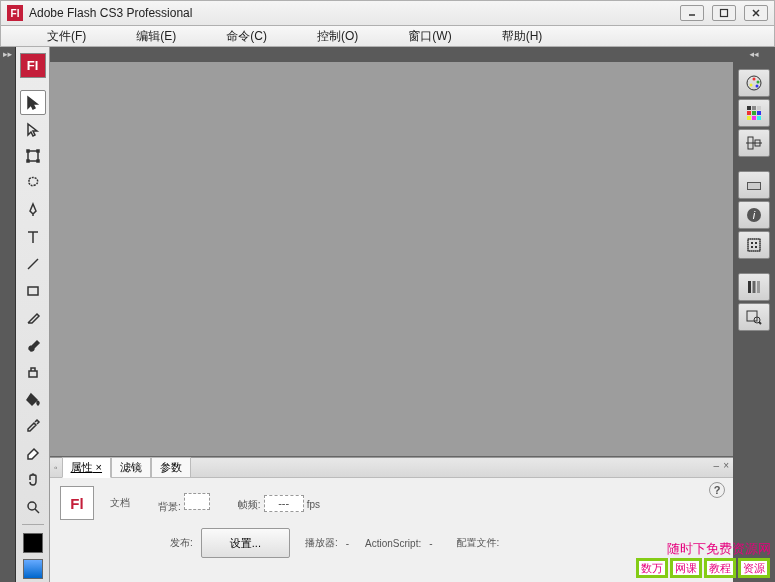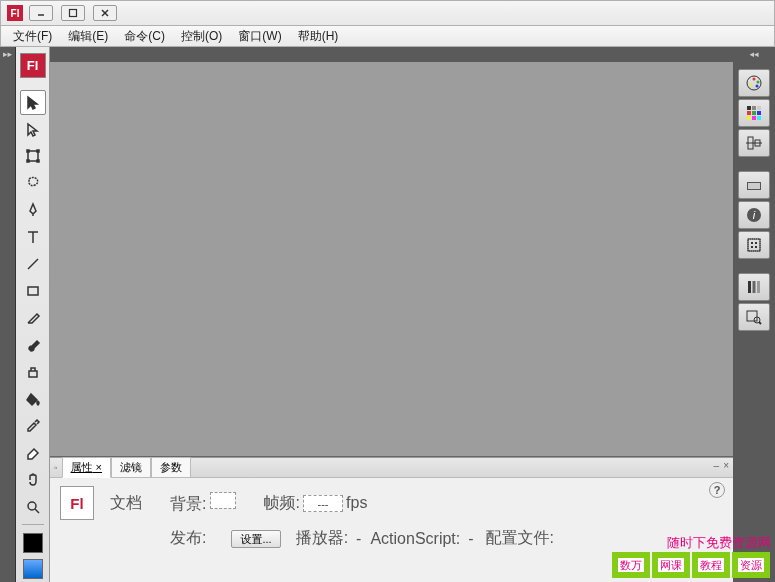--- a/index.html
+++ b/index.html
@@ -6,21 +6,21 @@
     body { width: 775px; height: 582px; overflow: hidden; background: #fff; }
     
     .titlebar { height: 26px; background: linear-gradient(#f5f5f5, #e8e8e8); border: 1px solid #b0b0b0; display: flex; align-items: center; padding: 0 6px; }
     .titlebar-icon { width: 16px; height: 16px; background: #c41e3a; display: flex; align-items: center; justify-content: center; color: #fff; font-size: 10px; font-weight: bold; margin-right: 6px; }
     .titlebar-title { font-size: 12px; color: #222; flex: 1; }
     .window-controls { display: flex; gap: 8px; }
     .window-btn { width: 24px; height: 16px; border: 1px solid #999; background: #f0f0f0; display: flex; align-items: center; justify-content: center; border-radius: 2px; cursor: pointer; }
     .window-btn svg { width: 10px; height: 10px; }
     
     .menubar { height: 21px; background: linear-gradient(#f8f8f8, #eaeaea); border: 1px solid #b0b0b0; border-top: none; display: flex; align-items: center; padding: 0 4px; }
-    .menu-item { font-size: 12px; color: #222; padding: 2px 8px; cursor: pointer; }
+    .menu-item { font-size: 12px; color: #222; padding: 2px 8px; cursor: pointer; margin-left: 34px; }
     
     .main-area { display: flex; height: 535px; }
     
     .left-strip { width: 16px; background: #5a5a5a; border-right: 1px solid #333; display: flex; justify-content: center; padding-top: 2px; }
     .toggle-arrows { color: #ccc; font-size: 9px; cursor: pointer; }
     
     .toolbar { width: 34px; background: linear-gradient(#ececec, #e0e0e0); border-right: 1px solid #999; display: flex; flex-direction: column; align-items: center; padding-top: 6px; gap: 2px; }
     .app-icon { width: 26px; height: 26px; background: #c41e3a; display: flex; align-items: center; justify-content: center; color: #fff; font-size: 13px; font-weight: bold; border: 1px solid #888; margin-bottom: 10px; }
     .tool-btn { width: 26px; height: 26px; display: flex; align-items: center; justify-content: center; cursor: pointer; border-radius: 2px; }
     .tool-btn.active { background: #fff; border: 1px solid #888; }
@@ -36,43 +36,44 @@
     .panel-header { height: 20px; background: linear-gradient(#e8e8e8, #d8d8d8); display: flex; align-items: center; padding: 0 4px; border-bottom: 1px solid #bbb; position: relative; }
     .panel-toggle { font-size: 10px; color: #555; margin-right: 4px; cursor: pointer; }
     .panel-tab { font-size: 11px; padding: 2px 8px; border: 1px solid #bbb; background: #f8f8f8; cursor: pointer; }
     .panel-tab.active { background: #fff; border-bottom-color: #fff; text-decoration: underline; }
     .panel-close { position: absolute; right: 4px; top: 2px; display: flex; gap: 4px; font-size: 10px; color: #666; }
     .panel-close span { cursor: pointer; }
     
     .panel-body { padding: 8px 10px; font-size: 11px; color: #444; }
     .panel-row { display: flex; align-items: center; margin-bottom: 8px; gap: 8px; }
     .doc-icon { width: 34px; height: 34px; border: 1px solid #999; background: #fff; display: flex; align-items: center; justify-content: center; color: #c41e3a; font-weight: bold; font-size: 15px; margin-right: 8px; }
-    .prop-label { font-size: 16px; color: #555; }
+    .prop-label { font-size: 10px; color: #555; }
     .prop-input { border: 1px dashed #999; background: #fff; padding: 1px 4px; font-size: 11px; min-width: 40px; height: 17px; display: inline-flex; align-items: center; justify-content: center; }
     .prop-input.wide { min-width: 90px; }
-    .prop-btn { border: 1px solid #999; background: linear-gradient(#fafafa, #e0e0e0); padding: 1px 8px; font-size: 11px; cursor: pointer; height: 18px; border-radius: 2px; margin-left: 17px; }
+    .prop-btn { border: 1px solid #999; background: linear-gradient(#fafafa, #e0e0e0); padding: 1px 28px; font-size: 11px; cursor: pointer; height: 30px; border-radius: 2px; }
     .help-icon { width: 16px; height: 16px; border: 1px solid #999; border-radius: 50%; display: flex; align-items: center; justify-content: center; font-size: 11px; font-weight: bold; color: #555; position: absolute; right: 8px; top: 24px; cursor: pointer; }
     
     .right-panels { width: 42px; background: #5a5a5a; display: flex; flex-direction: column; align-items: center; padding-top: 2px; }
     .right-toggle { height: 14px; width: 100%; display: flex; justify-content: center; color: #ccc; font-size: 9px; cursor: pointer; margin-bottom: 6px; }
     .right-panel-icon { width: 32px; height: 28px; background: linear-gradient(#e8e8e8, #d0d0d0); border: 1px solid #888; border-radius: 2px; margin-bottom: 2px; display: flex; align-items: center; justify-content: center; cursor: pointer; }
     .right-panel-icon svg { width: 18px; height: 18px; }
     .right-gap { height: 12px; }
     
     .watermark { position: absolute; right: 4px; bottom: 4px; font-size: 13px; font-weight: normal; color: #333; text-align: right; line-height: 1.3; }
     .watermark .line1 { color: #e6007e; }
     .watermark .line2 { color: #2a4d8f; font-size: 14px; }
     .watermark .line3 { color: #333; font-size: 12px; }
-    .watermark .line3 span { color: #e6007e; display: inline-block; border: 6px solid #84cc16; padding: 0 2px; margin: 0 1px; background: #fff; font-size: 11px; }
+    .watermark .line3 span { color: #e6007e; display: inline-block; border: 3px solid #84cc16; padding: 0 2px; margin: 0 1px; background: #fff; font-size: 11px; }
   </style>
 </head>
 <body>
 
 <div class="titlebar">
   <div class="titlebar-icon">Fl</div>
+  <div class="titlebar-title">Adobe Flash CS3 Professional</div>
   <div class="window-controls">
     <div class="window-btn">
         <svg viewBox="0 0 10 10">
           <line x1="2" y1="7" x2="8" y2="7" stroke="#333" stroke-width="1.5"></line>
         </svg>
       </div>
     <div class="window-btn">
         <svg viewBox="0 0 10 10">
           <rect x="1.5" y="1.5" width="7" height="7" fill="none" stroke="#333" stroke-width="1.2"></rect>
         </svg>
@@ -228,23 +229,23 @@
             <span class="prop-label">帧频:</span>
             <span class="prop-input">---</span>
             <span class="prop-label">fps</span>
           </div>
         </div>
         <div class="panel-row" style="padding-left:110px">
           <span class="prop-label">发布:</span>
           <button class="prop-btn">设置...</button>
           <span style="margin-left:7px" class="prop-label">播放器:</span>
           <span class="prop-label">-</span>
-          <span style="margin-left:1px" class="prop-label">ActionScript:</span>
+          <span style="margin-left:8px" class="prop-label">ActionScript:</span>
           <span class="prop-label">-</span>
-          <span style="margin-left:4px" class="prop-label">配置文件:</span>
+          <span style="margin-left:16px" class="prop-label">配置文件:</span>
         </div>
       </div>
     </div>
   </div>
 
   <div class="right-panels">
     <div class="right-toggle">◂◂</div>
     <div class="right-panel-icon">
         <svg viewBox="0 0 18 18">
           <circle cx="9" cy="9" r="7" fill="none" stroke="#333"></circle>

